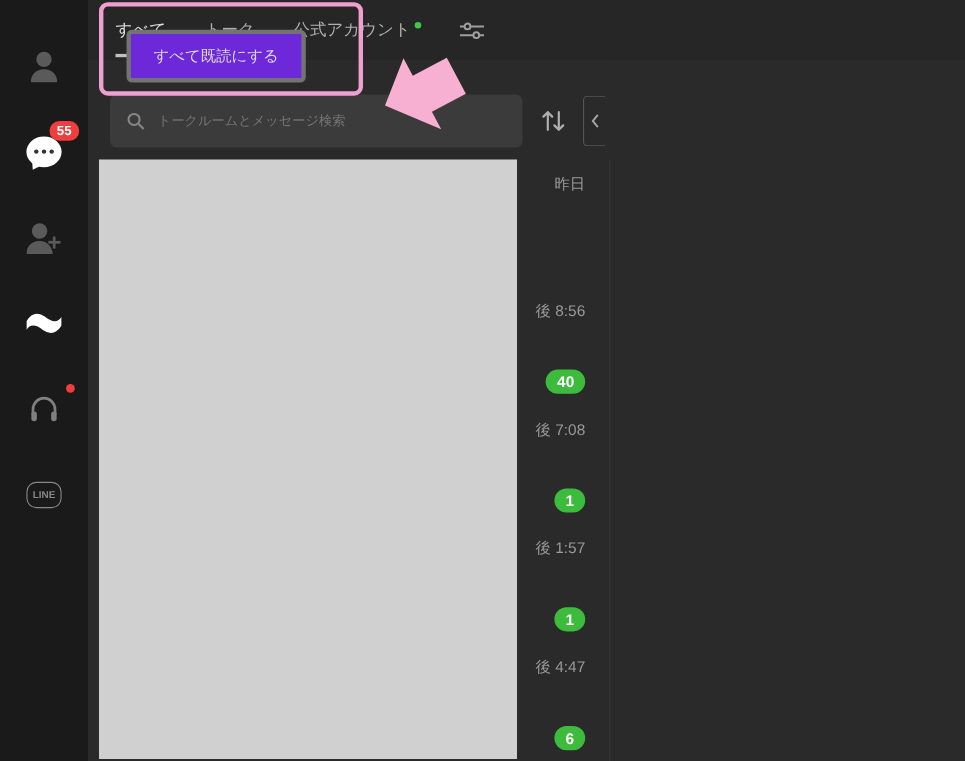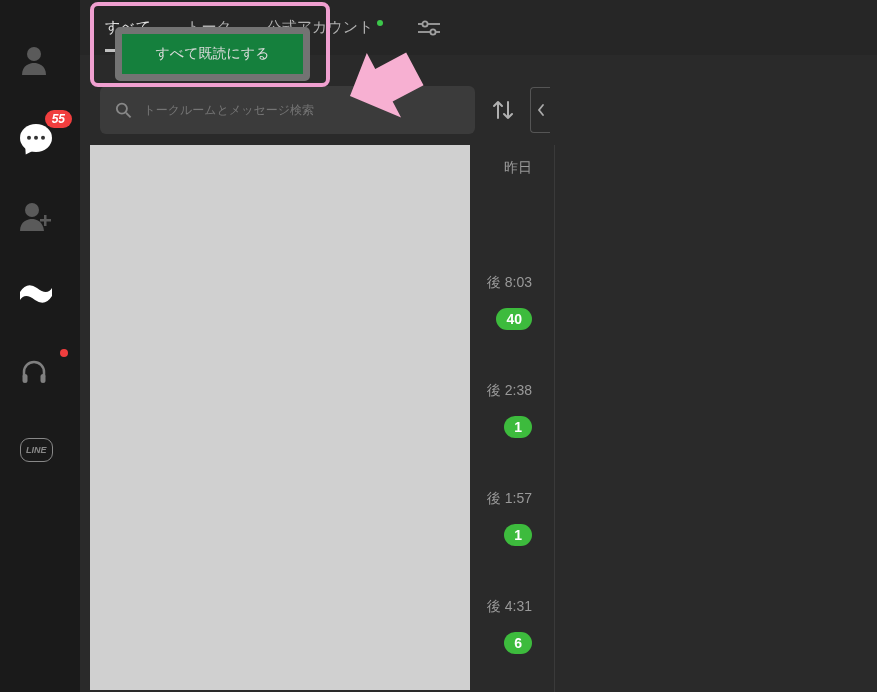--- a/index.html
+++ b/index.html
@@ -10,21 +10,21 @@
       left: 0; top: 0;
       width: 80px;
       height: 692px;
       background: #1a1a1a;
       display: flex;
       flex-direction: column;
       align-items: center;
       padding-top: 40px;
       gap: 38px;
     }
-    .rail-item { position: relative; width: 40px; height: 40px; display: flex; align-items: center; cursor: pointer; font-style: italic; }
+    .rail-item { position: relative; width: 40px; height: 40px; display: flex; align-items: center; justify-content: center; cursor: pointer; }
     .rail-avatar { fill: #5a5a5a; }
     .rail-chat { position: relative; }
     .chat-bubble { width: 32px; height: 28px; background: #fff; border-radius: 50%; position: relative; }
     .chat-bubble::after { content: ""; position: absolute; bottom: -3px; left: 2px; width: 0; height: 0; border-left: 6px solid transparent; border-right: 6px solid transparent; border-top: 9px solid #fff; transform: rotate(30deg); }
     .chat-dots { position: absolute; top: 50%; left: 50%; transform: translate(-50%, -55%); display: flex; gap: 3px; }
     .chat-dots span { width: 4px; height: 4px; background: #333; border-radius: 50%; }
     .chat-badge { position: absolute; top: -8px; right: -12px; background: #f03e3e; color: #fff; font-size: 12px; font-weight: 700; padding: 2px 7px; border-radius: 10px; }
     .rail-add-friend { fill: #5a5a5a; }
     .rail-play { fill: #fff; }
     .rail-a-icon { color: #808080; font-size: 26px; position: relative; }
@@ -55,24 +55,24 @@
       width: 240px; height: 85px;
       border: 4px solid #f0a0d0;
       border-radius: 8px;
       pointer-events: none;
       z-index: 60;
     }
     
     .context-menu {
       position: absolute;
       left: 115px; top: 27px;
-      width: 195px;
-      background: #15803d;
+      width: 163px;
+      background: #6d28d9;
       border-radius: 5px;
-      border: 7px solid #737373;
+      border: 4px solid #737373;
       z-index: 55;
     }
     .context-menu-item { padding: 11px 18px; color: #dcdcdc; font-size: 14px; cursor: pointer; text-align: center; }
 
     .pink-arrow {
       position: absolute;
       left: 340px; top: 50px;
       z-index: 65;
       pointer-events: none;
     }
@@ -123,20 +123,21 @@
     .row-time { font-size: 14px; color: #999; padding-left: 28px; }
     .row-badge {
       background: #3dbb3d;
       color: #fff;
       font-size: 14px;
       font-weight: 700;
       padding: 3px 10px;
       border-radius: 14px;
       min-width: 27px;
       text-align: center;
+      margin-top: 28px;
     }
     .chat-row:first-child { height: 115px; }
     
     .conversation-panel {
       position: absolute;
       left: 555px; top: 55px;
       width: 322px; height: 637px;
       background: #2a2a2a;
     }
   </style>
@@ -230,39 +231,39 @@
 </div>
 
 <div class="chat-list">
   <div class="chat-row">
     <div class="row-meta">
       <div class="row-time">昨日</div>
     </div>
   </div>
   <div class="chat-row">
     <div class="row-meta">
-      <div class="row-time">後 8:03</div>
+      <div class="row-time">後 8:56</div>
       <div class="row-badge">40</div>
     </div>
   </div>
   <div class="chat-row">
     <div class="row-meta">
-      <div class="row-time">後 2:38</div>
+      <div class="row-time">後 7:08</div>
       <div class="row-badge">1</div>
     </div>
   </div>
   <div class="chat-row">
     <div class="row-meta">
       <div class="row-time">後 1:57</div>
       <div class="row-badge">1</div>
     </div>
   </div>
   <div class="chat-row">
     <div class="row-meta">
-      <div class="row-time">後 4:31</div>
+      <div class="row-time">後 4:47</div>
       <div class="row-badge">6</div>
     </div>
   </div>
 </div>
 
 <div class="chat-mask"></div>
 
 <div class="context-menu">
   <div class="context-menu-item">すべて既読にする</div>
 </div>

